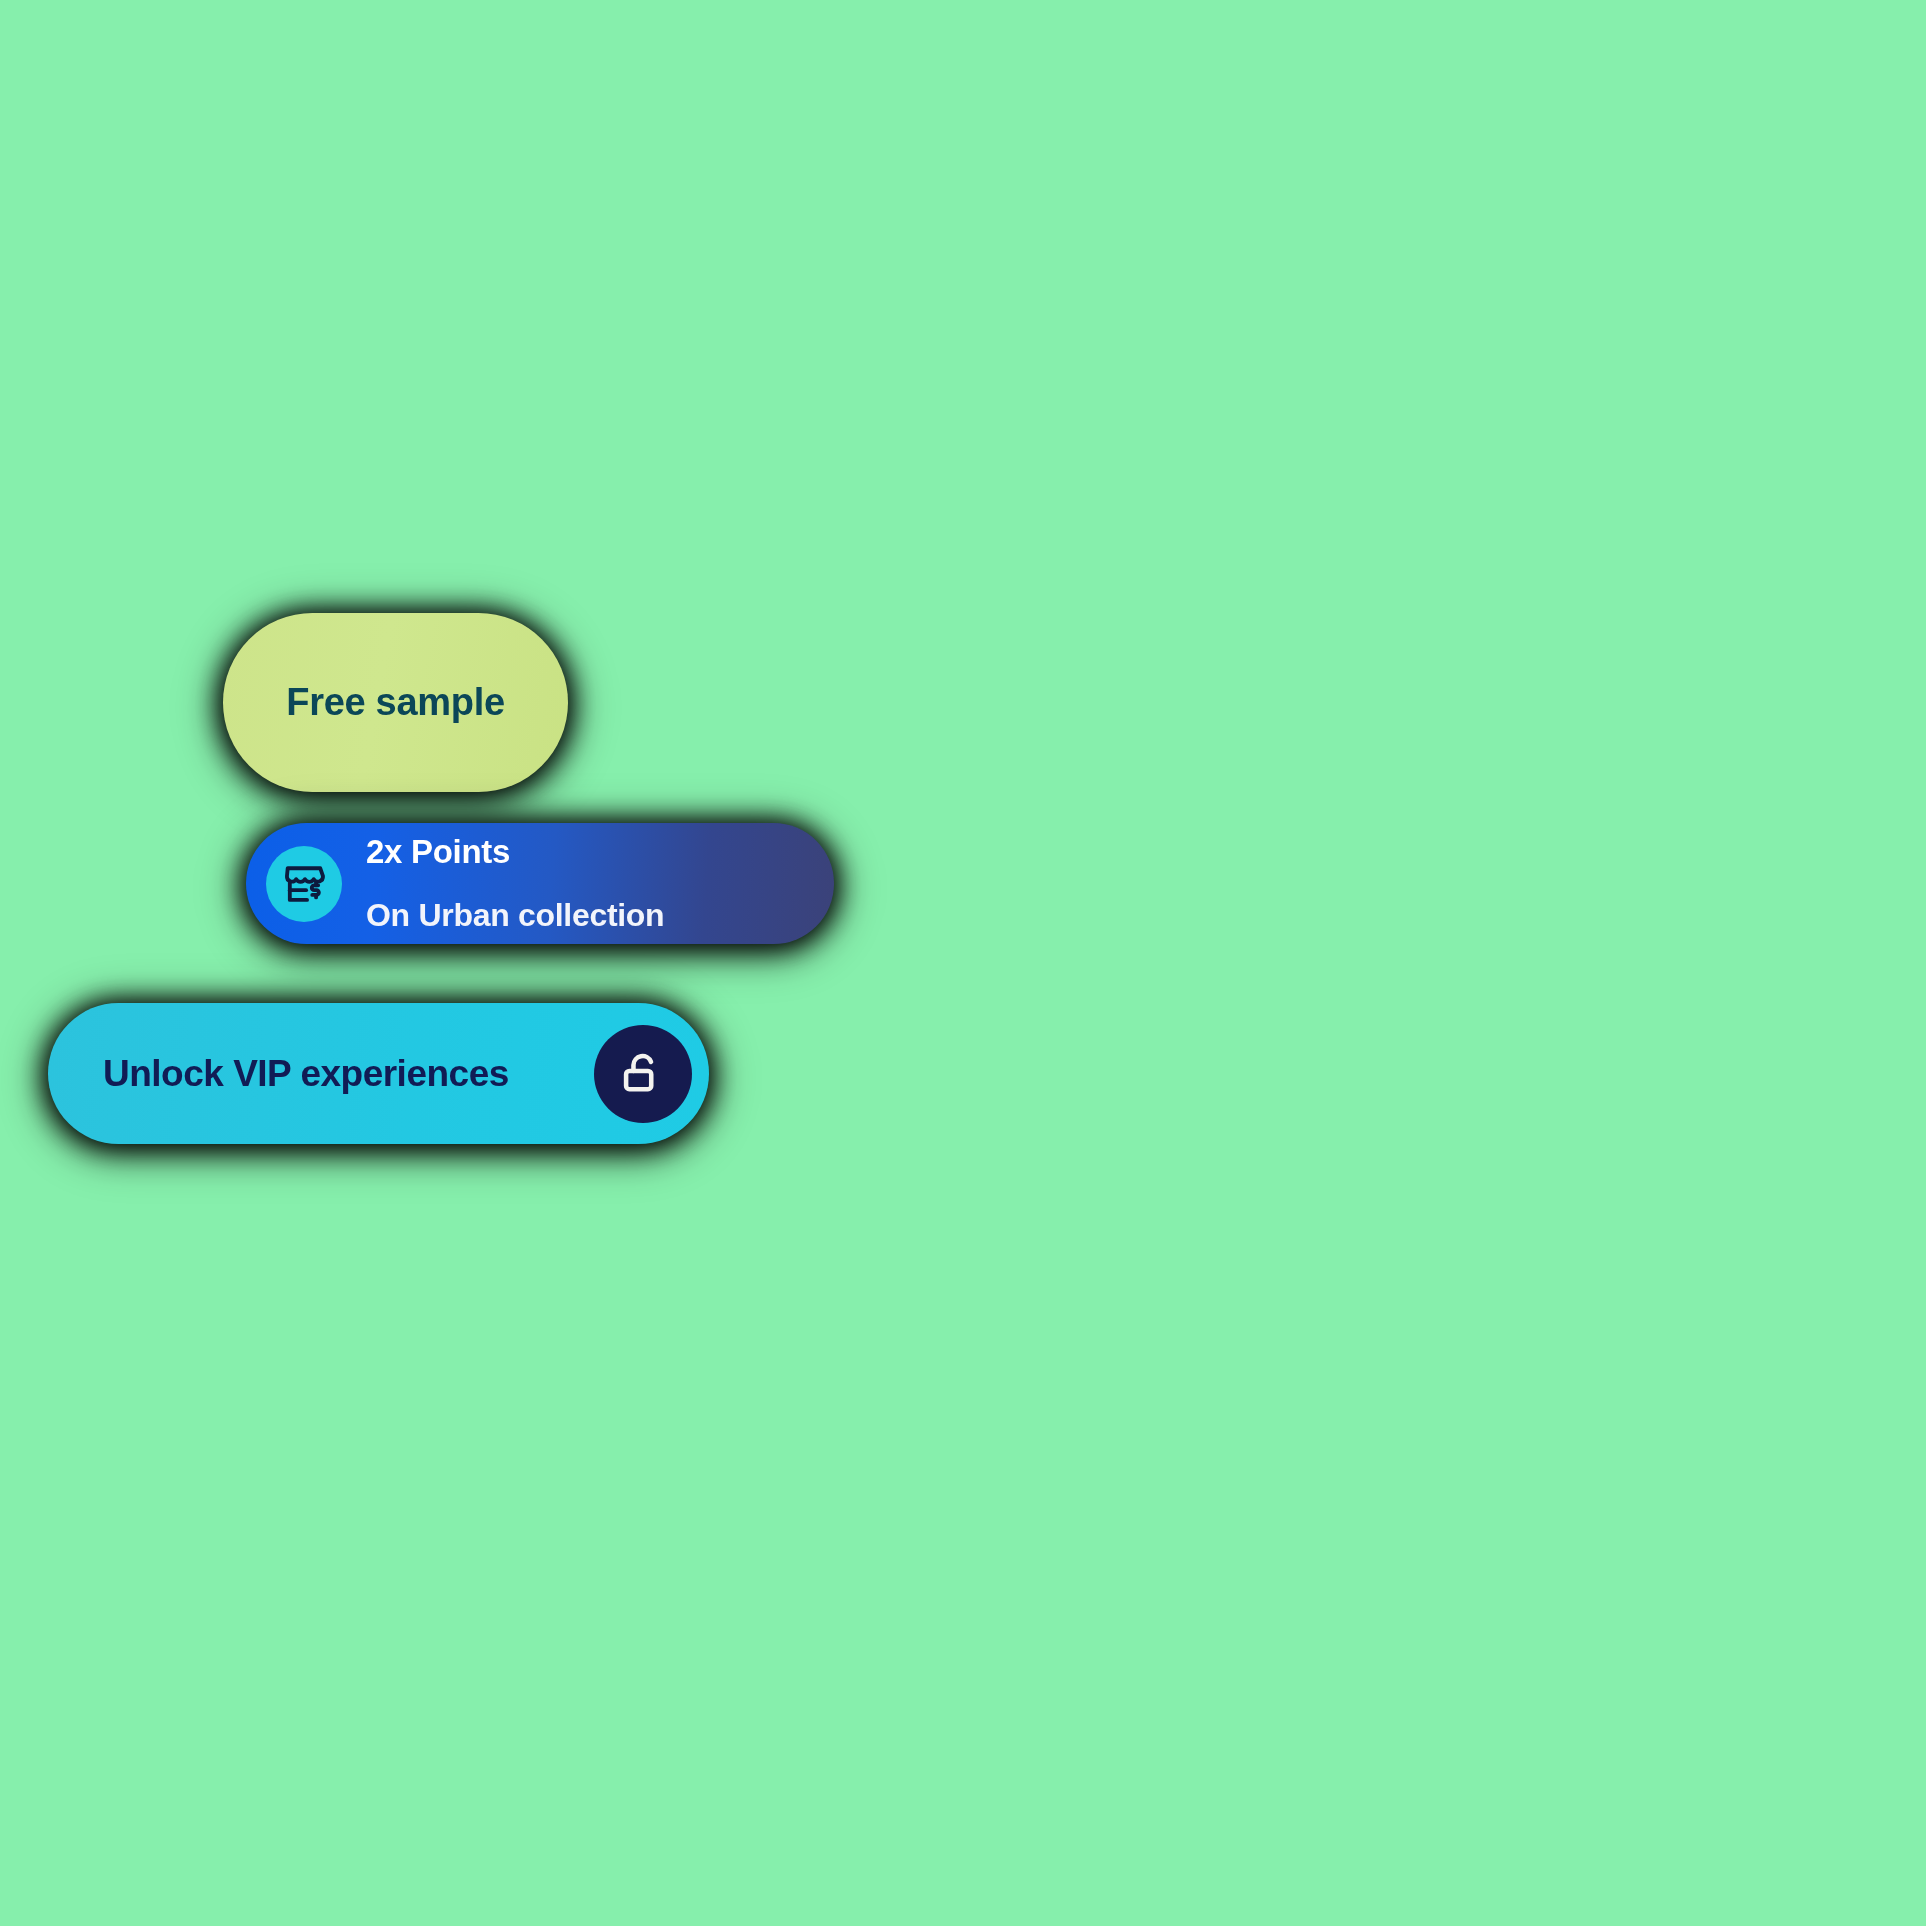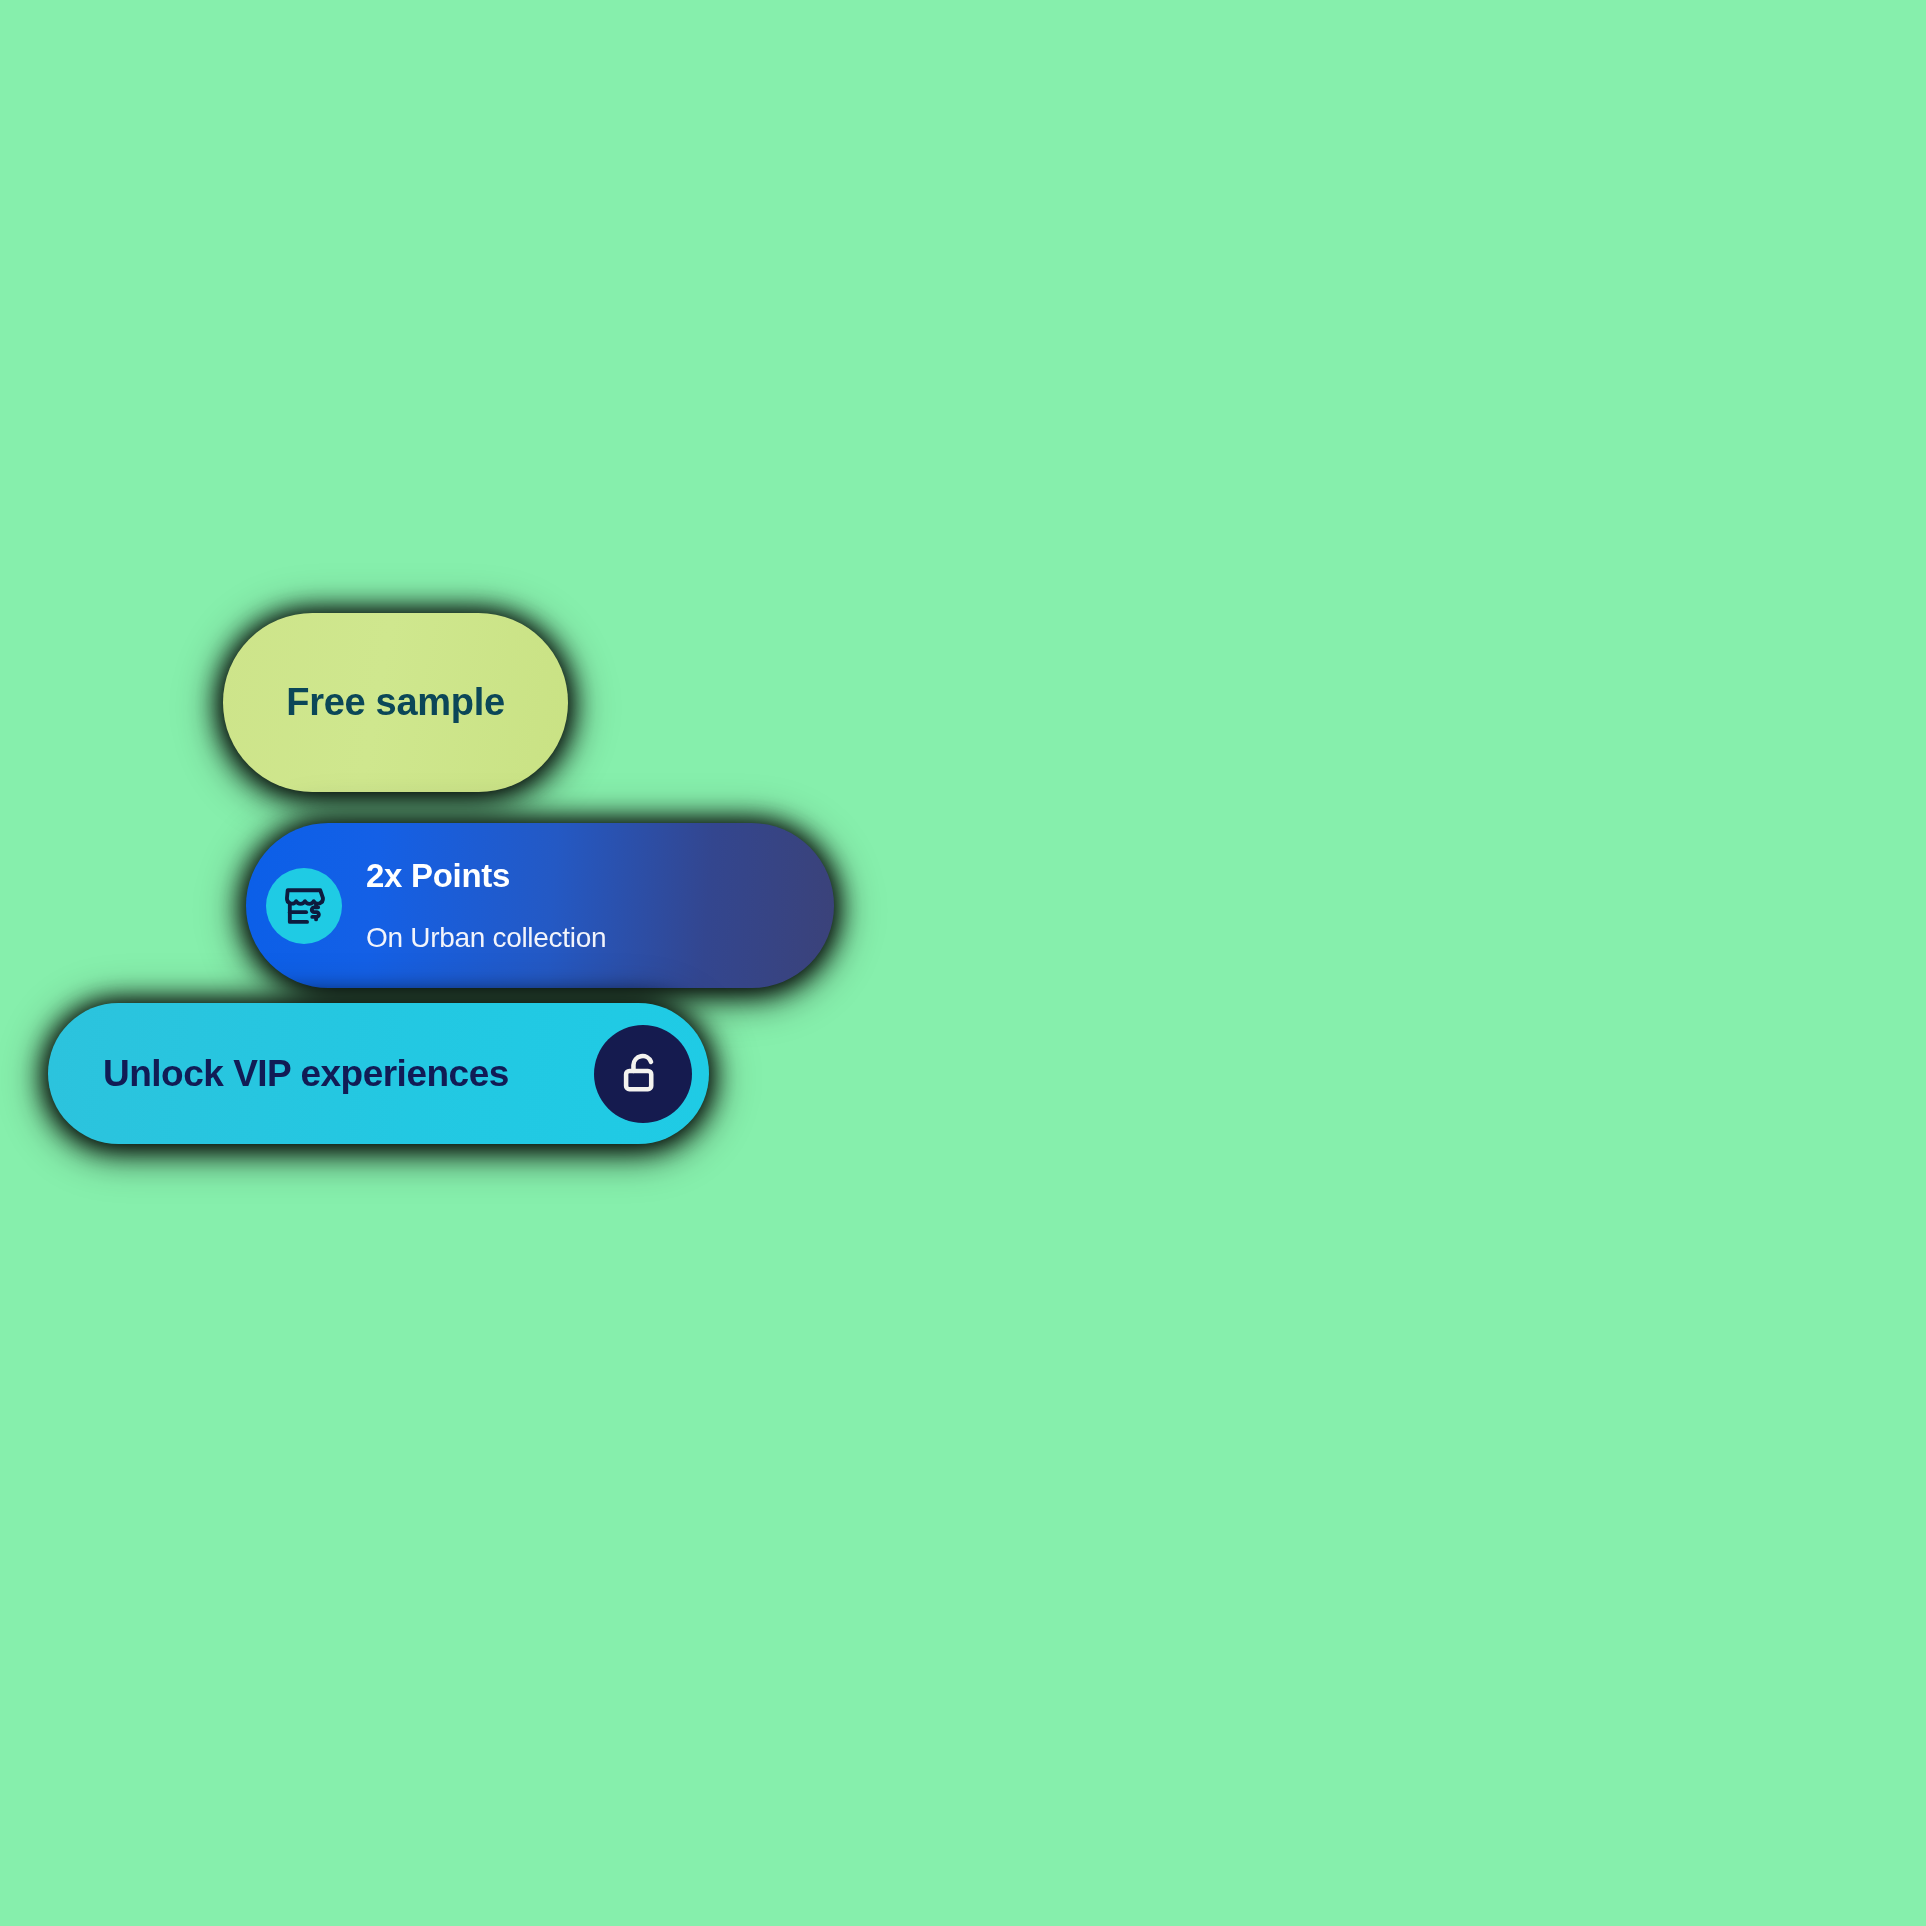--- a/index.html
+++ b/index.html
@@ -47,21 +47,21 @@
     letter-spacing: -0.3px;
     color: #0b4758;
     white-space: nowrap;
   }
 
   
   #pill-points {
     left: 246px;
     top: 823px;
     width: 588px;
-    height: 165px;
+    height: 121px;
     background: linear-gradient(94deg,
                 #0b5fe8 0%,
                 #1460e6 22%,
                 #2459c4 52%,
                 #33468f 78%,
                 #3b4279 100%);
     padding-left: 20px;
     gap: 24px;
   }
   #pill-points .icon-circle {
@@ -82,22 +82,22 @@
   }
   #pill-points .title {
     font-size: 33px;
     font-weight: 700;
     color: #ffffff;
     letter-spacing: -0.3px;
     line-height: 1.12;
     white-space: nowrap;
   }
   #pill-points .subtitle {
-    font-size: 28px;
-    font-weight: 400;
+    font-size: 32px;
+    font-weight: 700;
     color: #f2f4fb;
     letter-spacing: -0.3px;
     line-height: 1.12;
     white-space: nowrap;
     margin-top: 24px;
   }
 
   
   #pill-vip {
     left: 48px;

